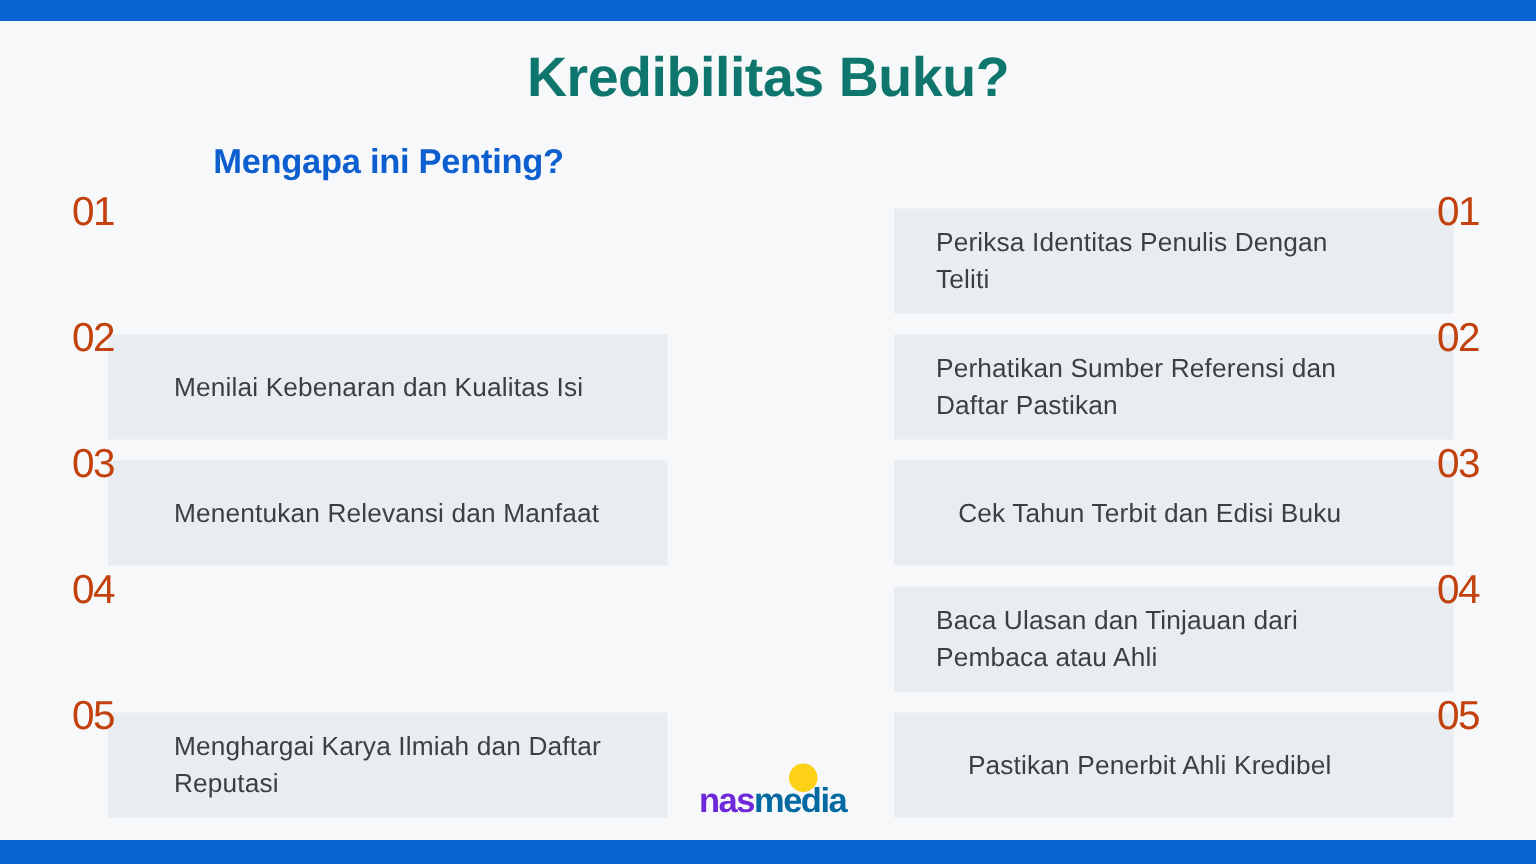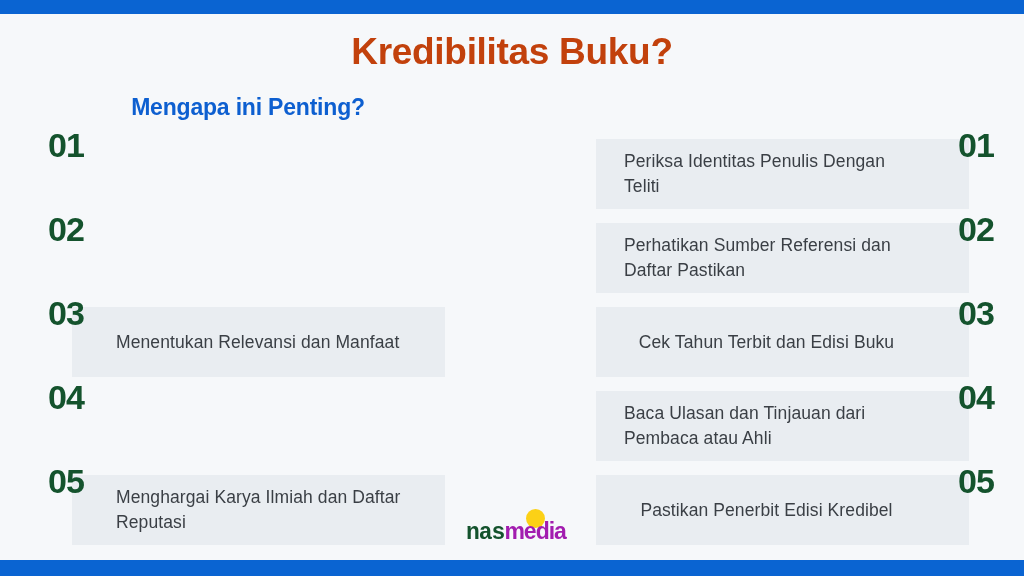--- a/index.html
+++ b/index.html
@@ -23,33 +23,33 @@
     position:absolute; left:0; bottom:0;
     width:1024px; height:16px;
     background:#0a64d2;
   }
   .title {
     position:absolute; left:0; top:31px;
     width:1024px;
     text-align:center;
     font-size:37px;
     font-weight:bold;
-    color:#c2410c;
+    color:#0f766e;
     letter-spacing:-0.3px;
   }
   .col-head {
     position:absolute;
     top:94px;
     font-size:23px;
     font-weight:bold;
     color:#0d5fd0;
     text-align:center;
     letter-spacing:-0.2px;
   }
-  .col-head.left  { left:43px;  width:410px; }
+  .col-head.left  { left:54px;  width:410px; }
   .col-head.right { left:575px; width:410px; }
 
   .column {
     position:absolute;
     top:139px;
     width:430px;
   }
   .column.left  { left:38px; }
   .column.right { left:556px; }
 
@@ -75,45 +75,45 @@
     line-height:1.42;
     color:#3a3f45;
     padding:0 16px 0 44px;
     letter-spacing:0.1px;
   }
   .column.right .card-text { padding:0 60px 0 28px; }
 
   .num {
     position:absolute;
     top:-11px;
-    font-size:34px;
-    font-weight:bold;
-    color:#14532d;
+    font-size:27px;
+    font-weight:normal;
+    color:#c2410c;
     letter-spacing:-1px;
     line-height:1;
     z-index:3;
   }
   .column.left  .num { left:10px; }
   .column.right .num { left:402px; }
 
   .logo {
     position:absolute;
     left:466px; top:509px;
     width:96px; height:36px;
   }
   .logo-text {
     position:absolute;
     left:0; bottom:0;
     font-size:23px;
     font-weight:bold;
     letter-spacing:-1px;
     line-height:1;
   }
-  .logo-nas   { color:#14532d;font-family:Liberation Mono, monospace; }
-  .logo-media { color:#a21caf; }
+  .logo-nas   { color:#6d28d9; }
+  .logo-media { color:#0369a1; }
   .logo-dot {
     position:absolute;
     right:17px; top:0;
     width:19px; height:19px;
     border-radius:50%;
     background:#fcd116;
   }
 </style>
 </head>
 <body>
@@ -124,20 +124,23 @@
 
   <div class="title">Kredibilitas Buku?</div>
 
   <div class="col-head left">Mengapa ini Penting?</div>
 
   <div class="column left">
     <div class="row">
       <div class="num">01</div>
     </div>
     <div class="row">
+      <div class="card">
+        <div class="card-text">Menilai Kebenaran dan Kualitas Isi</div>
+      </div>
       <div class="num">02</div>
     </div>
     <div class="row">
       <div class="card">
         <div class="card-text">Menentukan Relevansi dan Manfaat</div>
       </div>
       <div class="num">03</div>
     </div>
     <div class="row">
       <div class="num">04</div>
@@ -170,21 +173,21 @@
       <div class="num">03</div>
     </div>
     <div class="row">
       <div class="card">
         <div class="card-text">Baca Ulasan dan Tinjauan dari Pembaca atau Ahli</div>
       </div>
       <div class="num">04</div>
     </div>
     <div class="row">
       <div class="card">
-        <div class="card-text">Pastikan Penerbit Edisi Kredibel</div>
+        <div class="card-text">Pastikan Penerbit Ahli Kredibel</div>
       </div>
       <div class="num">05</div>
     </div>
   </div>
 
   <div class="logo">
     <div class="logo-dot"></div>
     <div class="logo-text"><span class="logo-nas">nas</span><span class="logo-media">media</span></div>
   </div>
 

